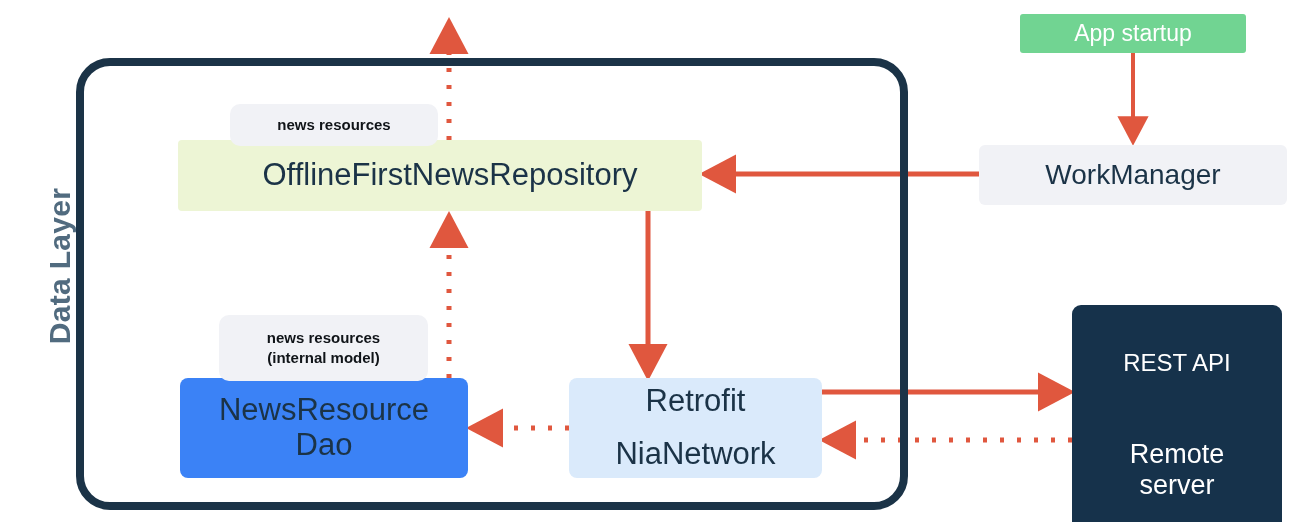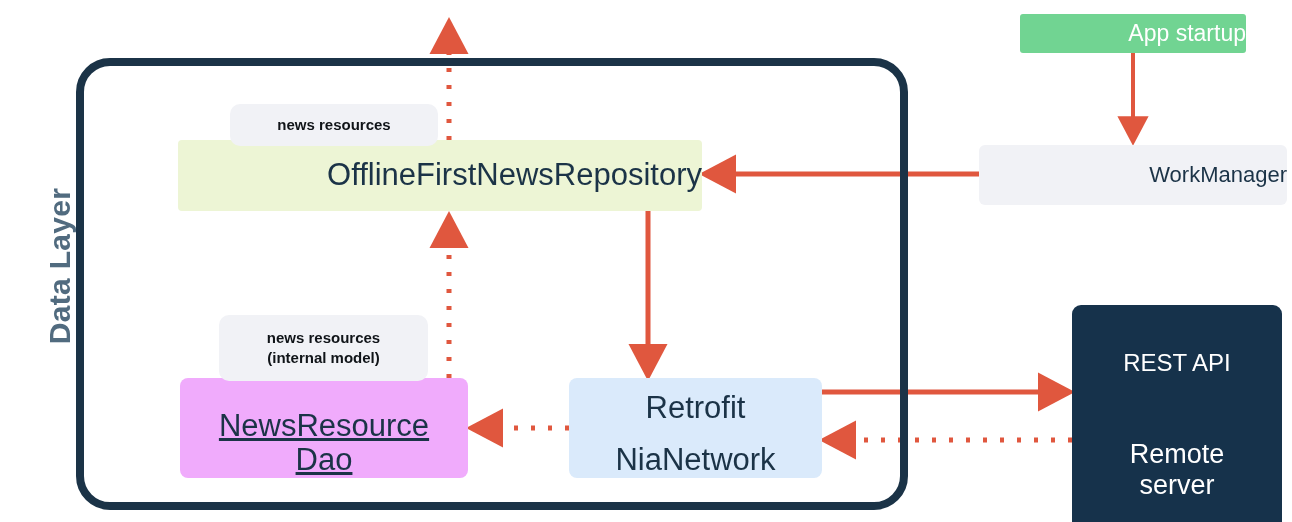--- a/index.html
+++ b/index.html
@@ -23,21 +23,21 @@
     top: 0;
     width: 1292px;
     height: 522px;
     pointer-events: none;
   }
   .node {
     position: absolute;
     box-sizing: border-box;
     display: flex;
     align-items: center;
-    justify-content: flex-end;
+    justify-content: center;
     text-align: center;
     line-height: 1.12;
   }
   
   #data-layer-container {
     left: 76px;
     top: 58px;
     width: 832px;
     height: 452px;
     border: 8px solid #1b3347;
@@ -72,27 +72,26 @@
     font-size: 31px;
     font-weight: 400;
     padding-left: 20px;
   }
   
   #dao-node {
     left: 180px;
     top: 378px;
     width: 288px;
     height: 100px;
-    background: #f0abfc;
+    background: #3b82f6;
     border-radius: 8px;
     color: #1b3347;
     font-size: 31px;
     font-weight: 400;
     flex-direction: column;
-    text-decoration: underline;
   }
   
   #network-node {
     left: 569px;
     top: 378px;
     width: 253px;
     height: 100px;
     background: #daeafb;
     border-radius: 8px;
     color: #1b3347;
@@ -115,21 +114,21 @@
   }
   
   #workmanager-node {
     left: 979px;
     top: 145px;
     width: 308px;
     height: 60px;
     background: #f1f2f6;
     border-radius: 6px;
     color: #1b3347;
-    font-size: 22px;
+    font-size: 28px;
     font-weight: 400;
   }
   
   #remote-server-node {
     left: 1072px;
     top: 305px;
     width: 210px;
     height: 237px;
     background: #16324b;
     border-radius: 9px;

